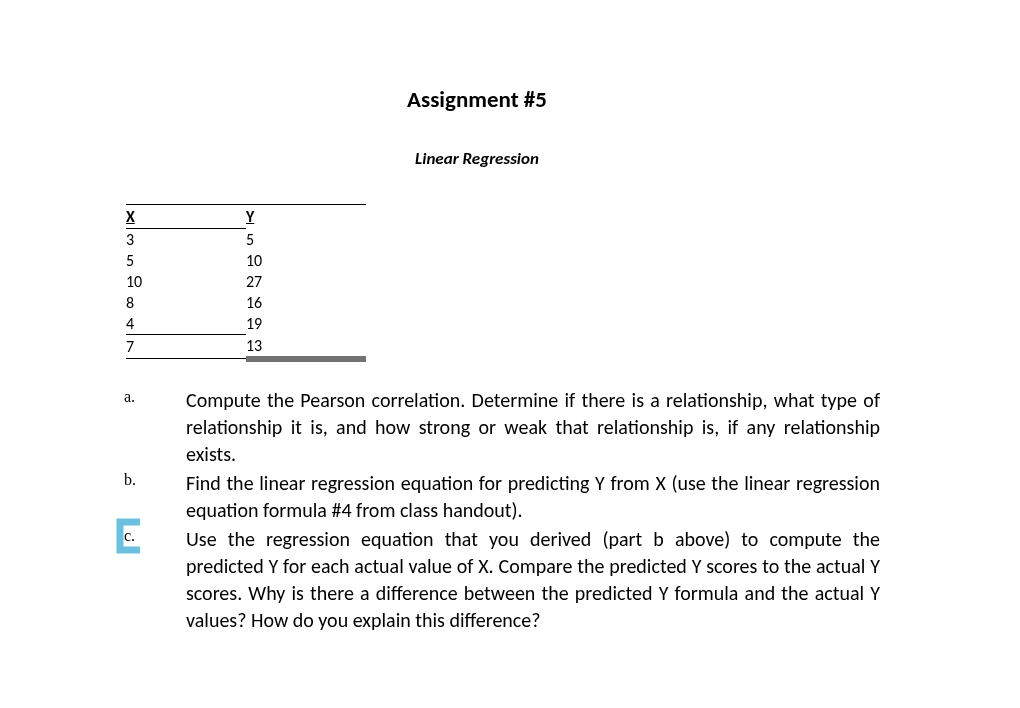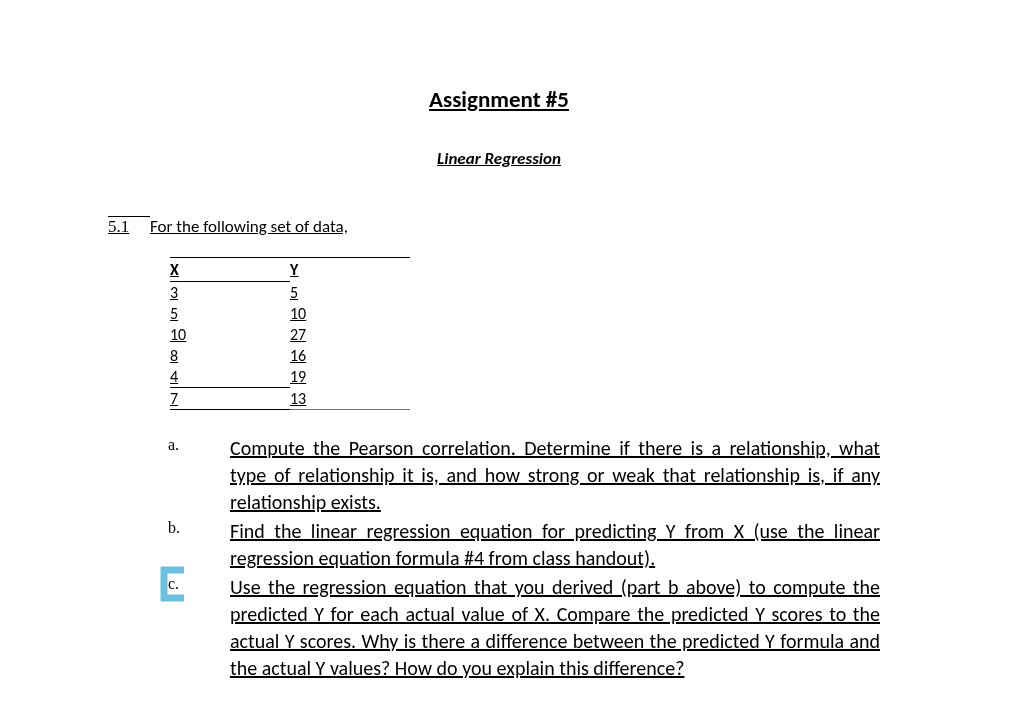--- a/index.html
+++ b/index.html
@@ -10,35 +10,34 @@
     body {
       width: 1020px;
       height: 708px;
       background: #ffffff;
       font-family: Calibri, Arial, sans-serif;
       color: #000000;
       position: relative;
       overflow: hidden;
     }
     .page-container {
-      padding: 85px 130px 0 108px;
-      text-decoration: underline;
+      padding: 85px 130px 0 64px;
     }
     .title {
       text-align: center;
       font-size: 23px;
       font-weight: bold;
       margin-bottom: 35px;
     }
     .subtitle {
       text-align: center;
       font-size: 17px;
       font-weight: bold;
       font-style: italic;
-      margin-bottom: 47px;
+      margin-bottom: 35px;
     }
     .question-row {
       display: flex;
       align-items: baseline;
       margin-bottom: 20px;
     }
     .question-number {
       font-family: 'Times New Roman', serif;
       font-size: 17px;
       width: 42px;
@@ -71,21 +70,21 @@
       font-size: 16px;
       text-align: left;
       padding: 1px 0;
       width: 120px;
     }
     .data-table tr.last-row td.col-x {
       border-top: 1px solid #000;
       border-bottom: 1px solid #000;
     }
     .data-table tr.last-row td.col-y {
-      border-bottom: 1px solid #737373;
+      border-bottom: 6px solid #737373;
     }
     .parts-list {
       margin-left: 60px;
       margin-right: 10px;
     }
     .part-item {
       display: flex;
       align-items: flex-start;
       margin-bottom: 2px;
       position: relative;
@@ -119,24 +118,20 @@
       height: 100%;
     }
   </style>
 </head>
 <body>
 
 <div class="page-container">
   <h1 class="title">Assignment #5</h1>
   <h2 class="subtitle">Linear Regression</h2>
 
-  <div class="question-row">
-    <div class="question-number">5.1</div>
-    <div class="question-text">For the following set of data,</div>
-  </div>
 
   <table class="data-table">
     <thead>
       <tr>
         <th class="col-x">X</th>
         <th class="col-y">Y</th>
       </tr>
     </thead>
     <tbody>
       <tr>

